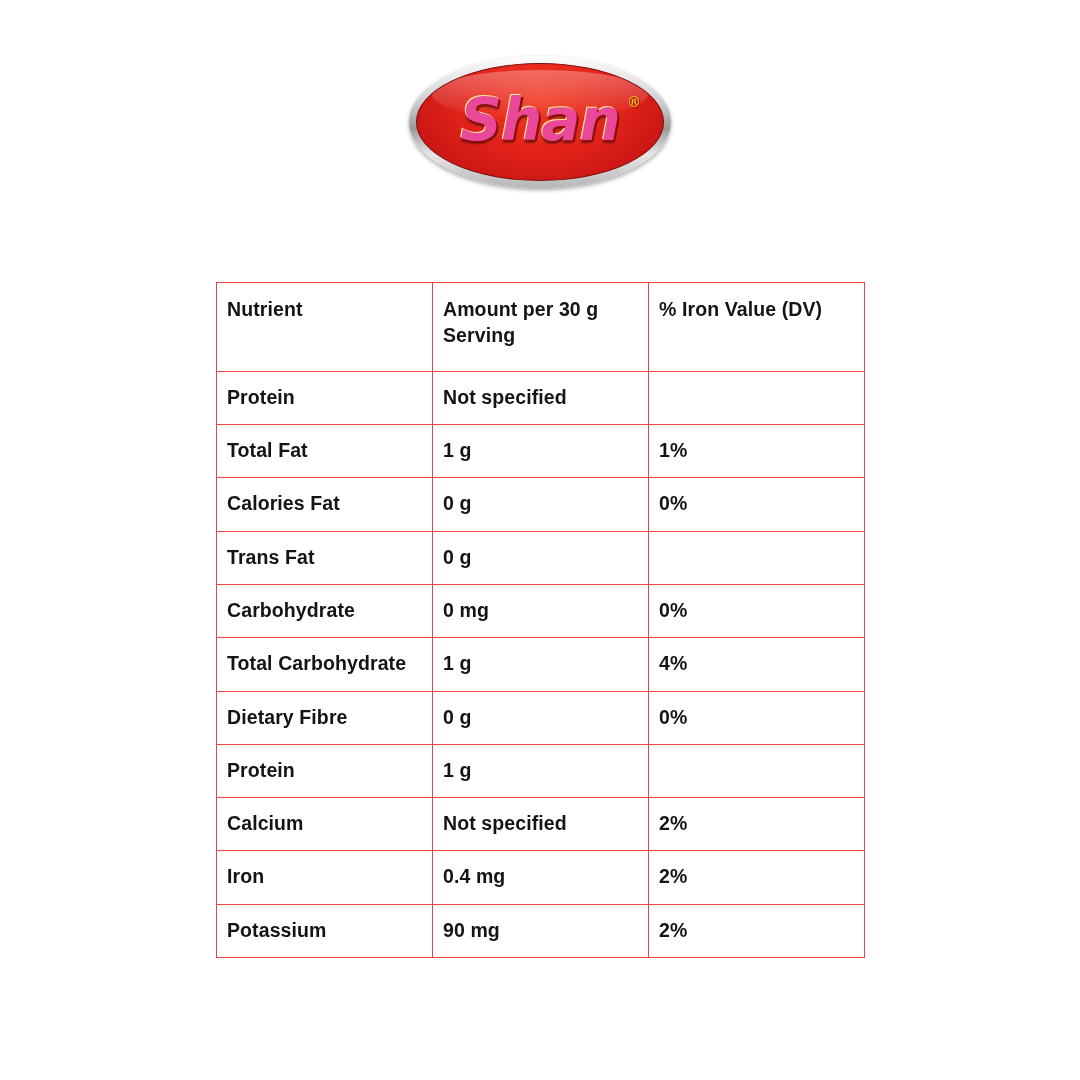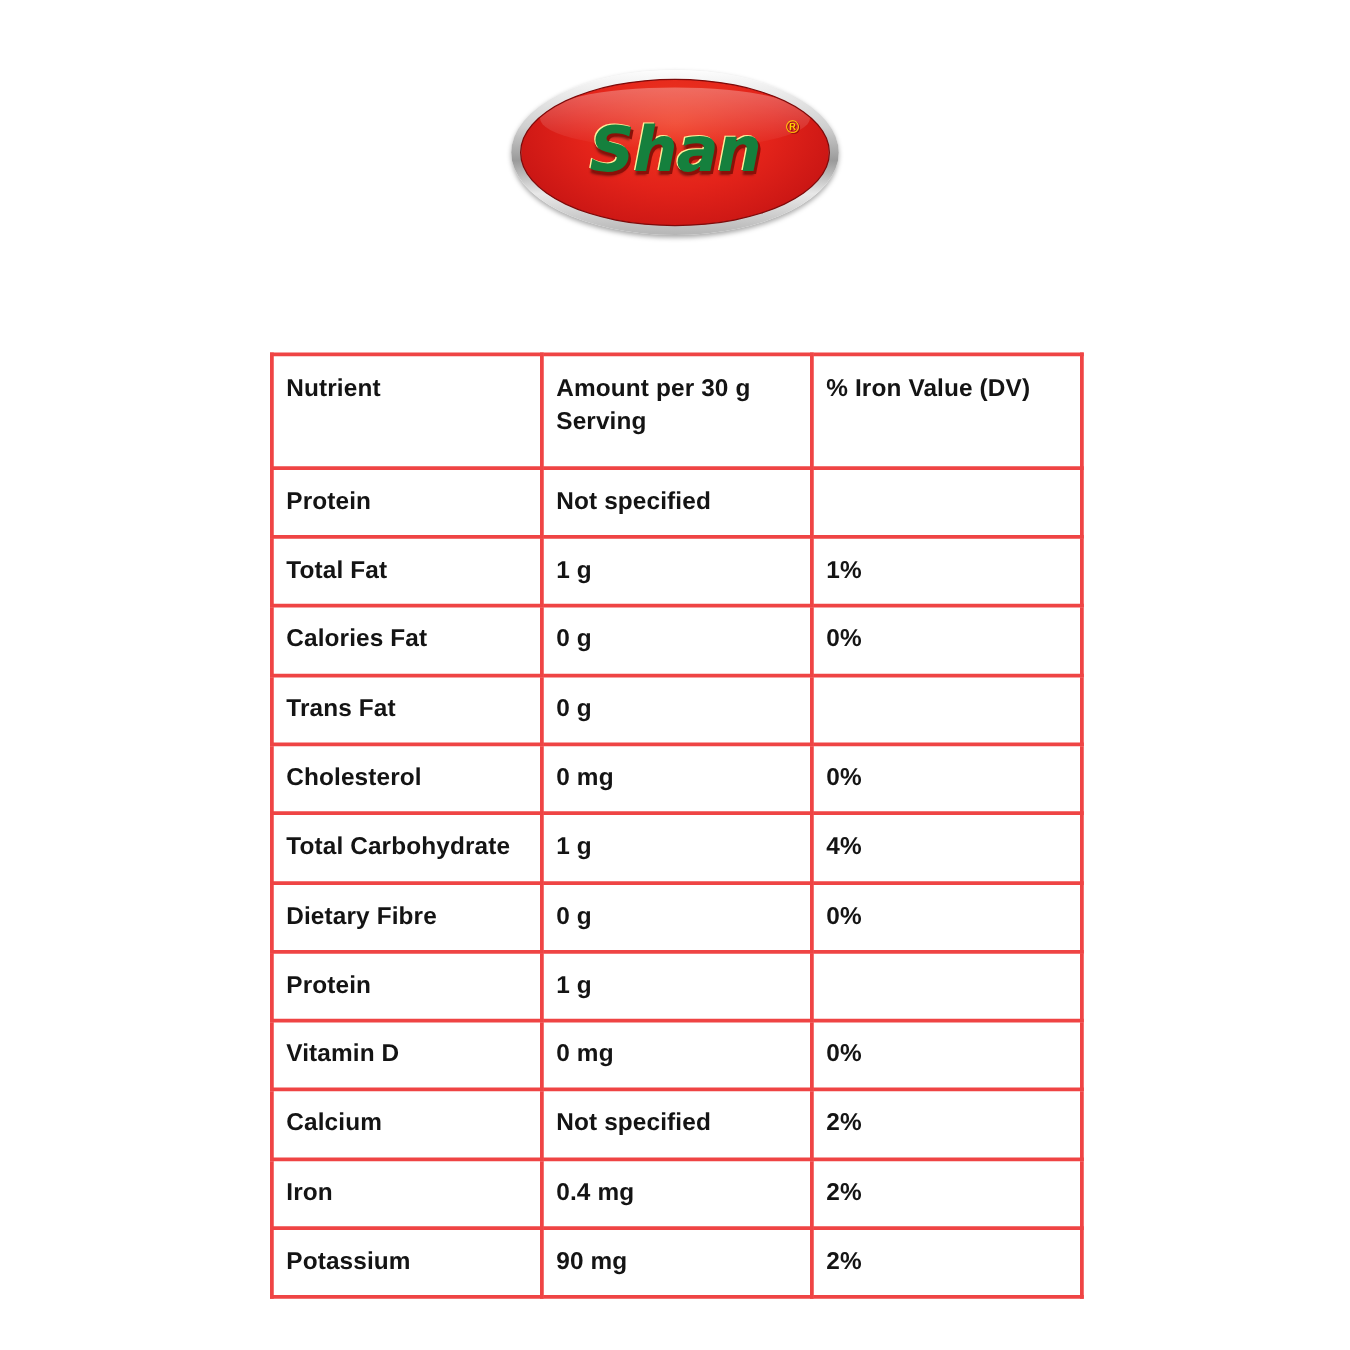--- a/index.html
+++ b/index.html
@@ -58,25 +58,25 @@
     border-radius: 50%;
     background: linear-gradient(180deg, rgba(255,255,255,0.30), rgba(255,255,255,0.0));
   }
   .logo-text {
     position: absolute;
     inset: 0;
     display: flex;
     align-items: center;
     justify-content: center;
     font-family: "DejaVu Sans", sans-serif;
-    font-size: 50px;
+    font-size: 58px;
     font-style: italic;
     font-weight: bold;
     letter-spacing: -1px;
-    color: #15803d;
+    color: #ec4899;
     text-shadow:
        2px 2px 0 #8a1008,
        -1px -1px 0 #ffef9a,
        0 3px 2px rgba(0,0,0,0.45);
     padding-bottom: 4px;
   }
   .logo-reg {
     position: absolute;
     right: 30px;
     top: 38px;
@@ -92,21 +92,21 @@
     left: 216px;
     top: 282px;
     width: 648px;
   }
   table.nutrition {
     border-collapse: collapse;
     width: 648px;
     table-layout: fixed;
   }
   table.nutrition td {
-    border: 3px solid #ef4444;
+    border: 1px solid #ef4444;
     vertical-align: top;
     padding: 12px 8px 14px 10px;
     font-size: 19.5px;
     font-weight: bold;
     line-height: 1.35;
     color: #141414;
     letter-spacing: 0.1px;
   }
   table.nutrition tr.head td {
     padding-top: 13px;
@@ -155,45 +155,40 @@
         <td>Calories Fat</td>
         <td>0 g</td>
         <td>0%</td>
       </tr>
       <tr>
         <td>Trans Fat</td>
         <td>0 g</td>
         <td></td>
       </tr>
       <tr>
-        <td>Cholesterol</td>
+        <td>Carbohydrate</td>
         <td>0 mg</td>
         <td>0%</td>
       </tr>
       <tr>
         <td>Total Carbohydrate</td>
         <td>1 g</td>
         <td>4%</td>
       </tr>
       <tr>
         <td>Dietary Fibre</td>
         <td>0 g</td>
         <td>0%</td>
       </tr>
       <tr>
         <td>Protein</td>
         <td>1 g</td>
         <td></td>
       </tr>
       <tr>
-        <td>Vitamin D</td>
-        <td>0 mg</td>
-        <td>0%</td>
-      </tr>
-      <tr>
         <td>Calcium</td>
         <td>Not specified</td>
         <td>2%</td>
       </tr>
       <tr>
         <td>Iron</td>
         <td>0.4 mg</td>
         <td>2%</td>
       </tr>
       <tr>

